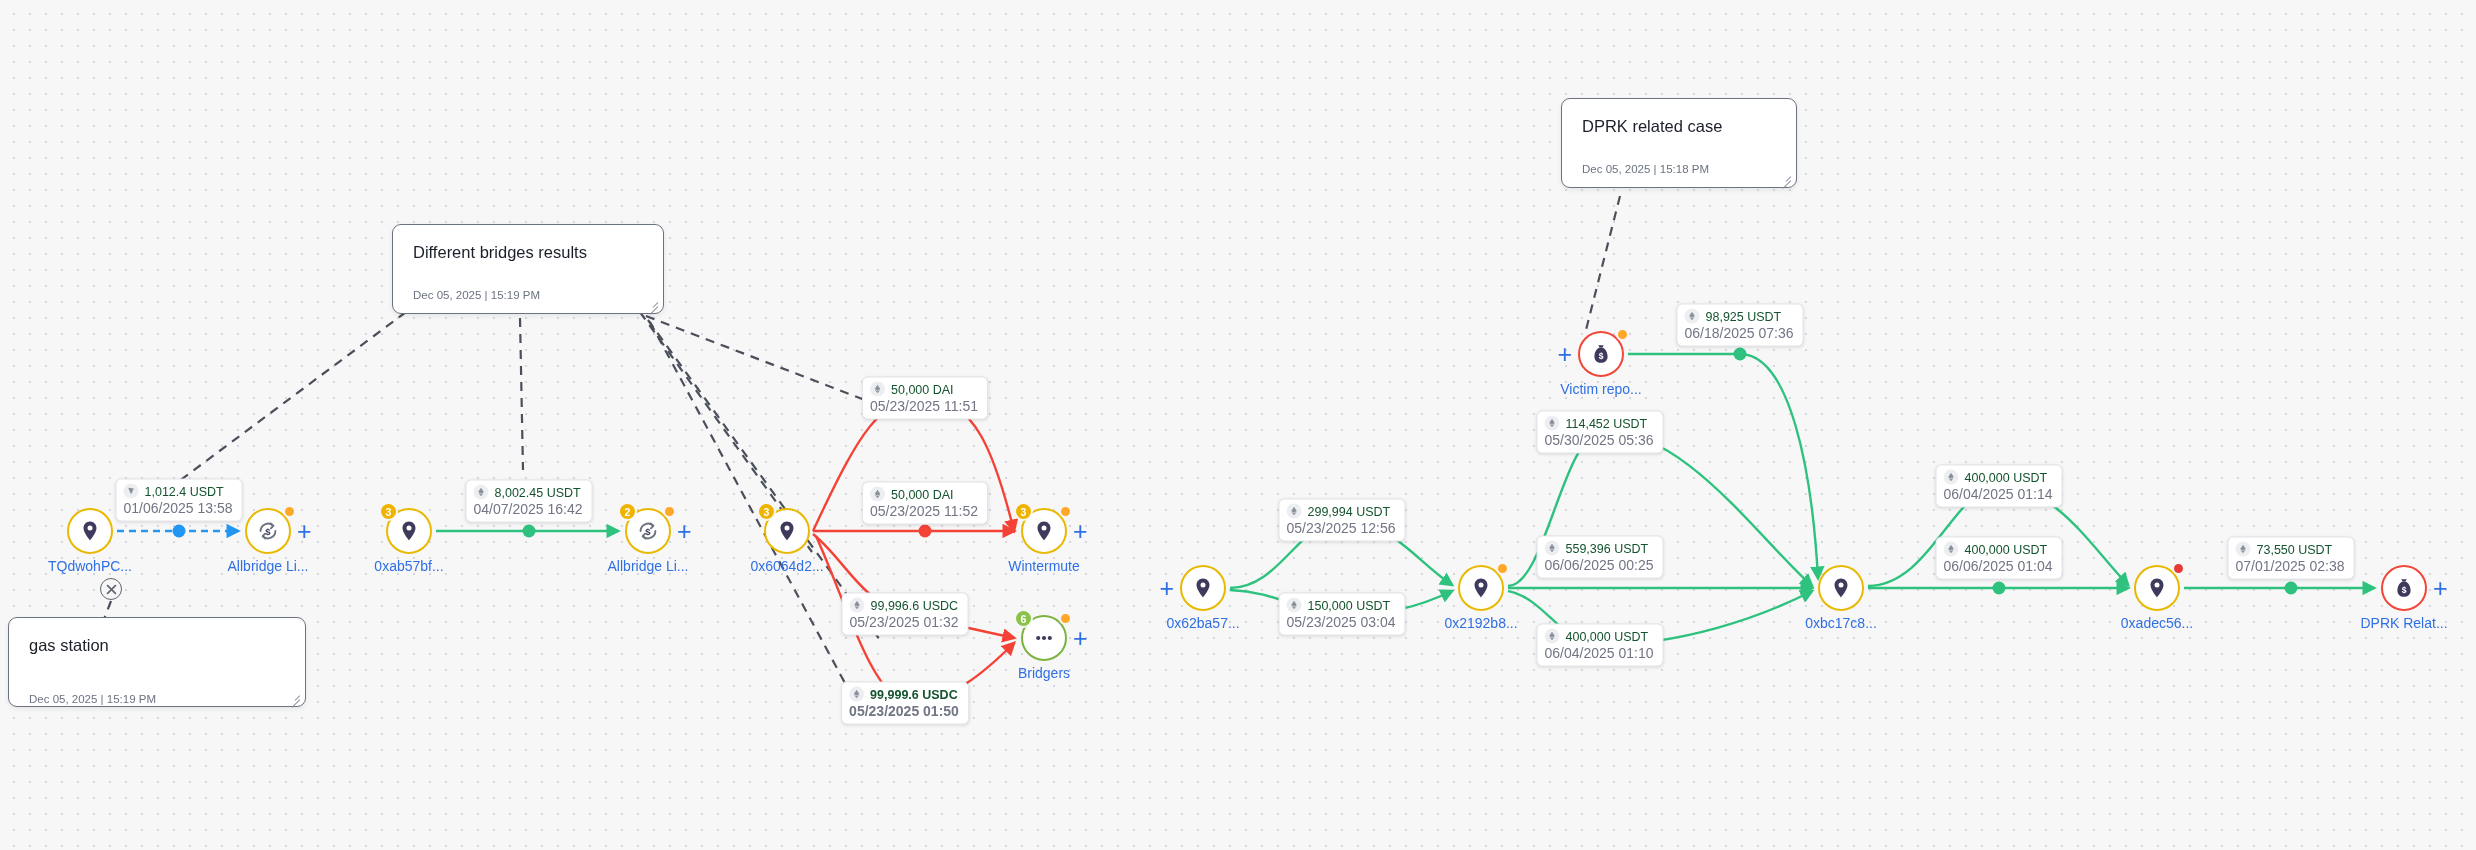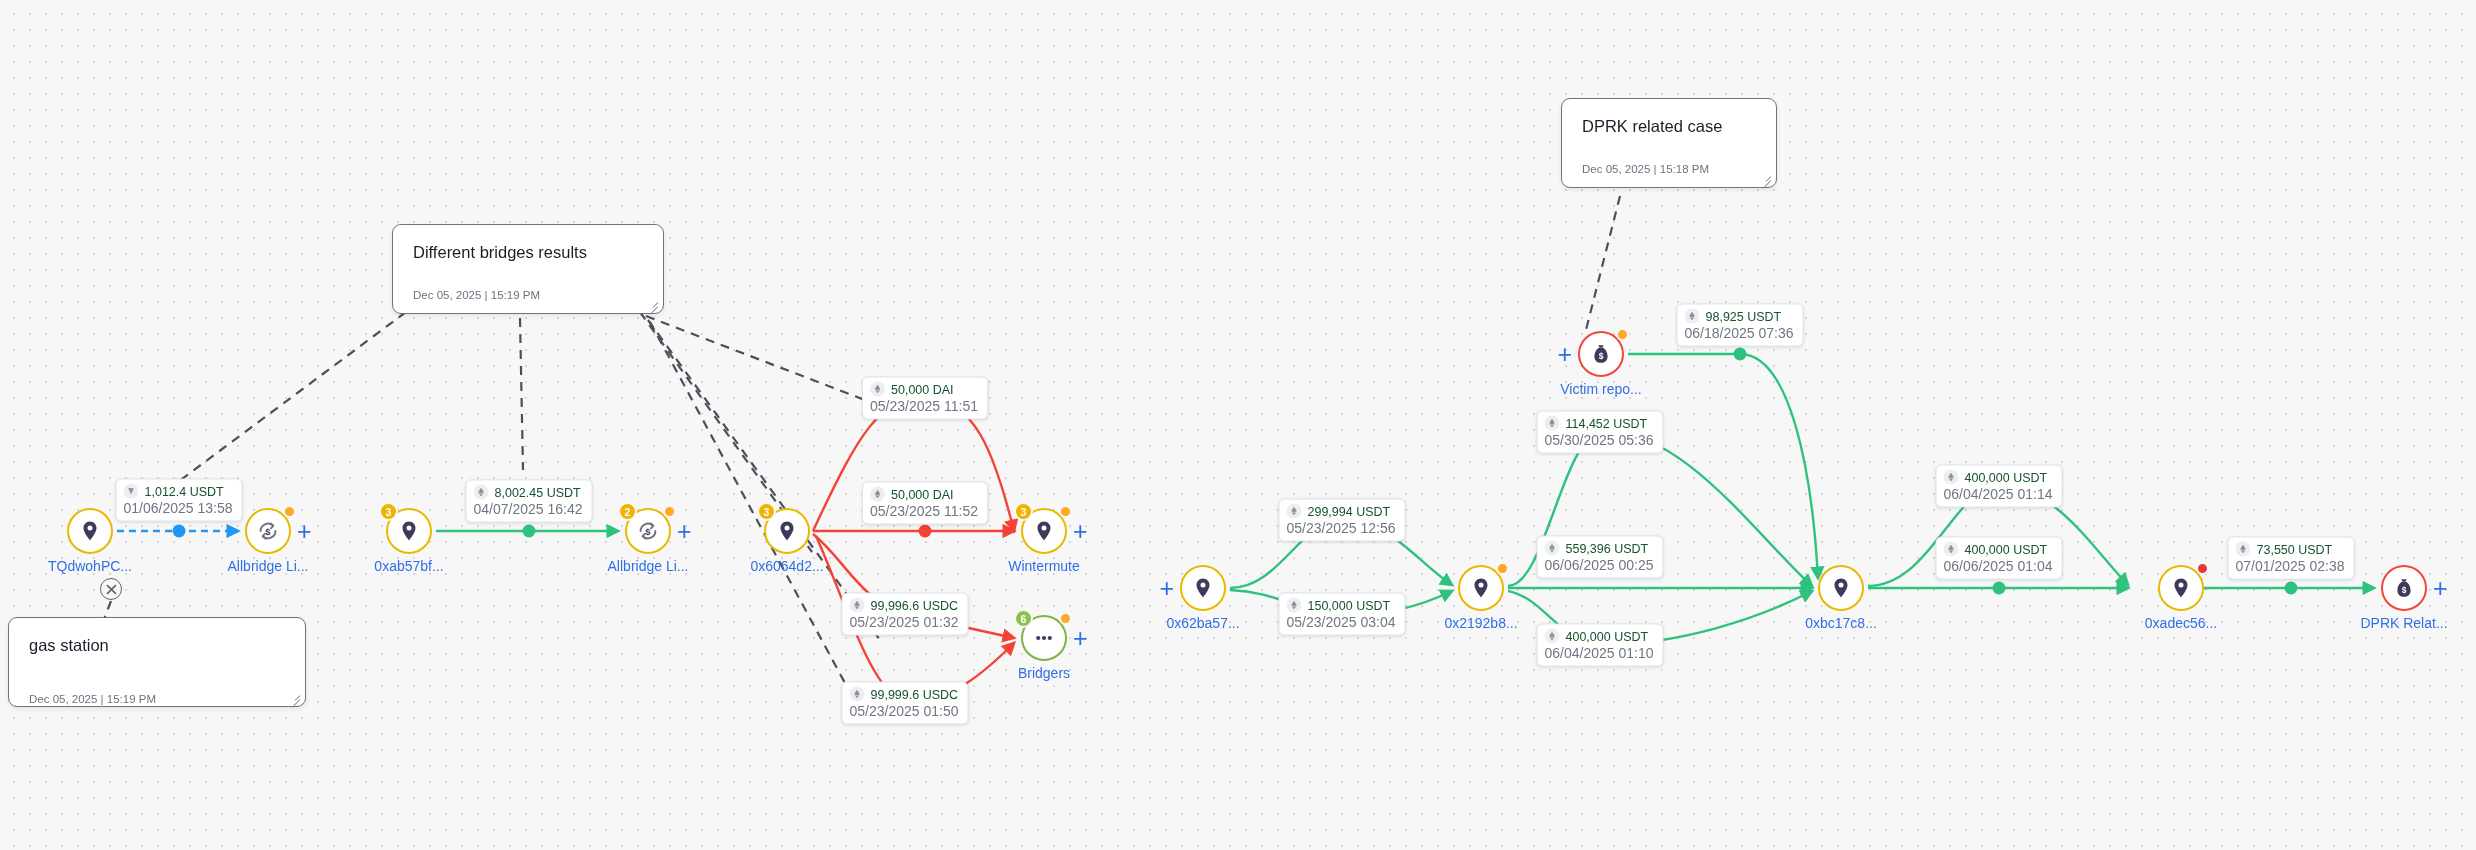--- a/index.html
+++ b/index.html
@@ -383,21 +383,21 @@
       </div>
       <div class="node" style="left: 1841px; top: 588px;">
         <div class="ring">
           <svg viewBox="0 0 24 24" class="glyph">
             <path d="M12 2.6c-3.6 0-6.5 2.9-6.5 6.5 0 4.9 6.5 12.3 6.5 12.3s6.5-7.4 6.5-12.3c0-3.6-2.9-6.5-6.5-6.5z" fill="#3d3a5c"></path>
             <circle cx="12" cy="9.1" r="2.5" fill="#ffffff"></circle>
           </svg>
         </div>
         <div class="node-label">0xbc17c8...</div>
       </div>
-      <div class="node" style="left: 2157px; top: 588px; margin-left: 24px;">
+      <div class="node" style="left: 2157px; top: 588px;">
         <div class="ring">
           <svg viewBox="0 0 24 24" class="glyph">
             <path d="M12 2.6c-3.6 0-6.5 2.9-6.5 6.5 0 4.9 6.5 12.3 6.5 12.3s6.5-7.4 6.5-12.3c0-3.6-2.9-6.5-6.5-6.5z" fill="#3d3a5c"></path>
             <circle cx="12" cy="9.1" r="2.5" fill="#ffffff"></circle>
           </svg>
         </div>
         <div class="badge-dot red"></div>
         <div class="node-label">0xadec56...</div>
       </div>
       <div class="node ring-red" style="left: 2404px; top: 588px;">
@@ -465,21 +465,21 @@
           <div class="el-coin">
             <svg viewBox="0 0 12 16">
               <path d="M6 0.6 L11 8.2 L6 11.1 L1 8.2 Z" fill="#8c909c"></path>
               <path d="M6 12.1 L11 9.2 L6 15.4 L1 9.2 Z" fill="#8c909c"></path>
             </svg>
           </div>
           <span>99,996.6 USDC</span>
         </div>
         <div class="el-row2">05/23/2025 01:32</div>
       </div>
-      <div class="edge-label" style="left: 905px; top: 703px;">
+      <div class="edge-label" style="left: 905px; top: 703px; font-weight: bold;">
         <div class="el-row1">
           <div class="el-coin">
             <svg viewBox="0 0 12 16">
               <path d="M6 0.6 L11 8.2 L6 11.1 L1 8.2 Z" fill="#8c909c"></path>
               <path d="M6 12.1 L11 9.2 L6 15.4 L1 9.2 Z" fill="#8c909c"></path>
             </svg>
           </div>
           <span>99,999.6 USDC</span>
         </div>
         <div class="el-row2">05/23/2025 01:50</div>
@@ -595,21 +595,21 @@
     </div>
   <div id="notes-layer">
       <div class="note" style="left: 392px; top: 224px; width: 272px; height: 90px;">
         <div class="note-title">Different bridges results</div>
         <div class="note-date">Dec 05, 2025 | 15:19 PM</div>
         <div class="note-resize">
           <span></span>
           <span></span>
         </div>
       </div>
-      <div class="note" style="left: 1561px; top: 98px; width: 216px; height: 90px;">
+      <div class="note" style="left: 1561px; top: 98px; width: 236px; height: 90px;">
         <div class="note-title">DPRK related case</div>
         <div class="note-date">Dec 05, 2025 | 15:18 PM</div>
         <div class="note-resize">
           <span></span>
           <span></span>
         </div>
       </div>
       <div class="note" style="left: 8px; top: 617px; width: 298px; height: 90px; gap: 38px;">
         <div class="note-title">gas station</div>
         <div class="note-date">Dec 05, 2025 | 15:19 PM</div>

